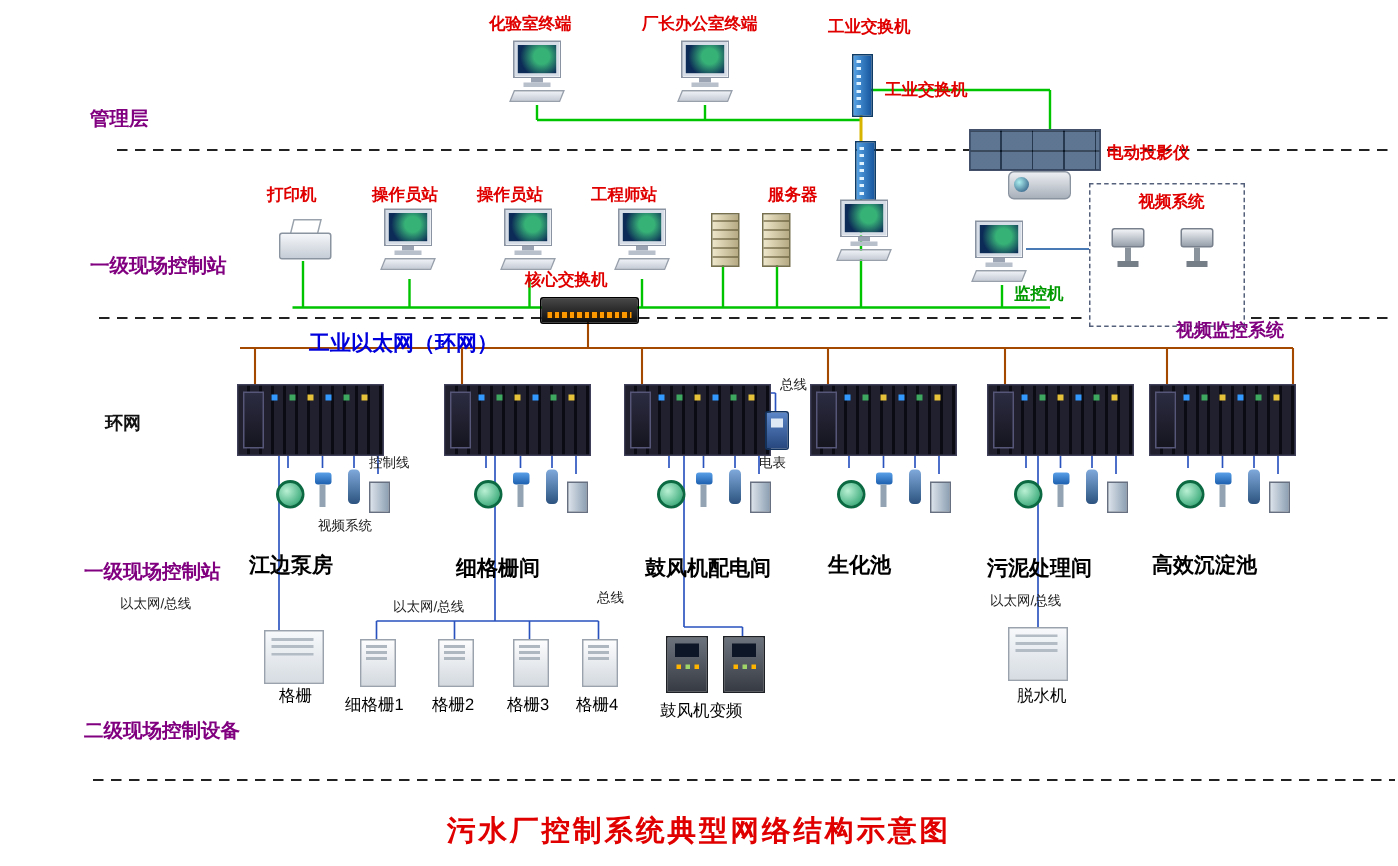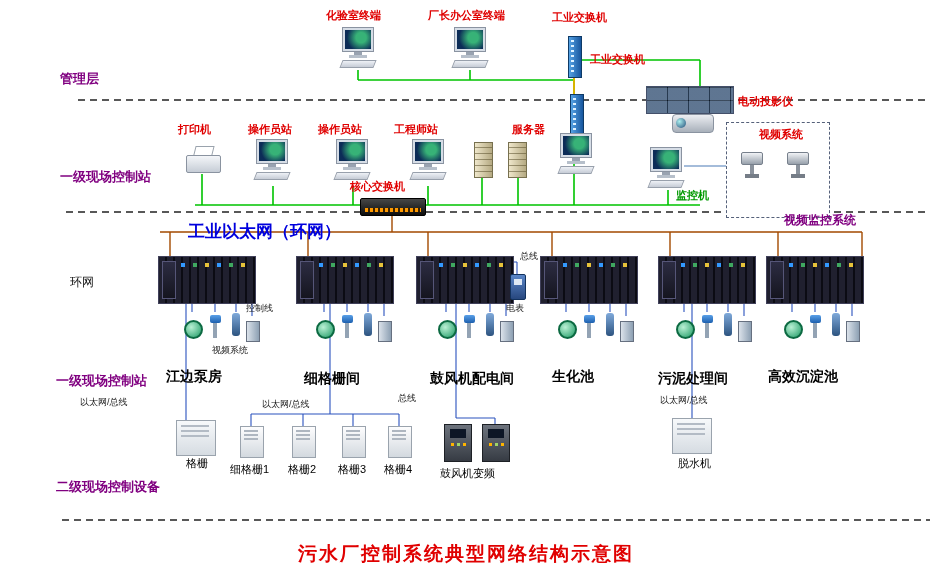--- a/index.html
+++ b/index.html
@@ -2,21 +2,21 @@
 <html><head>
 <meta charset="utf-8">
 <style>
   html,body{margin:0;padding:0;background:#fff;}
   .canvas{position:relative;width:932px;height:577px;background:#fff;overflow:hidden;
           font-family:"Liberation Sans","DejaVu Sans",sans-serif;}
   svg.wires{position:absolute;left:0;top:0;}
 
   .lbl{position:absolute;white-space:nowrap;font-size:12px;font-weight:bold;color:#111;}
   .red{color:#e00000;} .purple{color:#800080;} .blue{color:#0000dd;} .green{color:#009900;}
-  .plain{font-weight:normal;}
+  .plain{font-weight:bold;}
   .small{font-size:9px;font-weight:normal;color:#222;}
   .station{font-size:14px;font-weight:bold;color:#000;}
   .dev{font-size:11px;font-weight:normal;color:#000;}
   .title{position:absolute;left:0;right:0;top:541px;text-align:center;
          color:#e00000;font-size:19px;font-weight:bold;letter-spacing:2px;}
 
   
   .ws{position:absolute;width:36px;height:44px;}
   .ws .scr{width:26px;height:19px;margin:0 auto;border:2px solid #d6dde6;box-shadow:0 0 0 1px #8a93a1;
            background:radial-gradient(circle at 62% 40%, #37b277 0 26%, #0c2c57 72%);}
@@ -228,21 +228,21 @@
     </div>
   <div class="cam" style="left:786px;top:152px">
       <div class="head"></div>
       <div class="stem"></div>
       <div class="cbase"></div>
     </div>
   <div class="lbl purple" style="left:784px;top:212px;font-size:12px">视频监控系统</div>
 
   <div class="lbl red" style="left:350px;top:179px;font-size:11px">核心交换机</div>
   <div class="coreswitch" style="left:360px;top:198px"></div>
-  <div class="lbl blue" style="left:188px;top:220px;font-size:17px">工业以太网（环网）</div>
+  <div class="lbl blue" style="left:206px;top:220px;font-size:14px">工业以太网（环网）</div>
 
   <div class="plc" style="left:158px;top:256px"></div>
   <div class="plc" style="left:296px;top:256px"></div>
   <div class="plc" style="left:416px;top:256px"></div>
   <div class="plc" style="left:540px;top:256px"></div>
   <div class="plc" style="left:658px;top:256px"></div>
   <div class="plc" style="left:766px;top:256px"></div>
 
   <div class="cluster" style="left:180px;top:310px">
       <div class="pump"></div>

